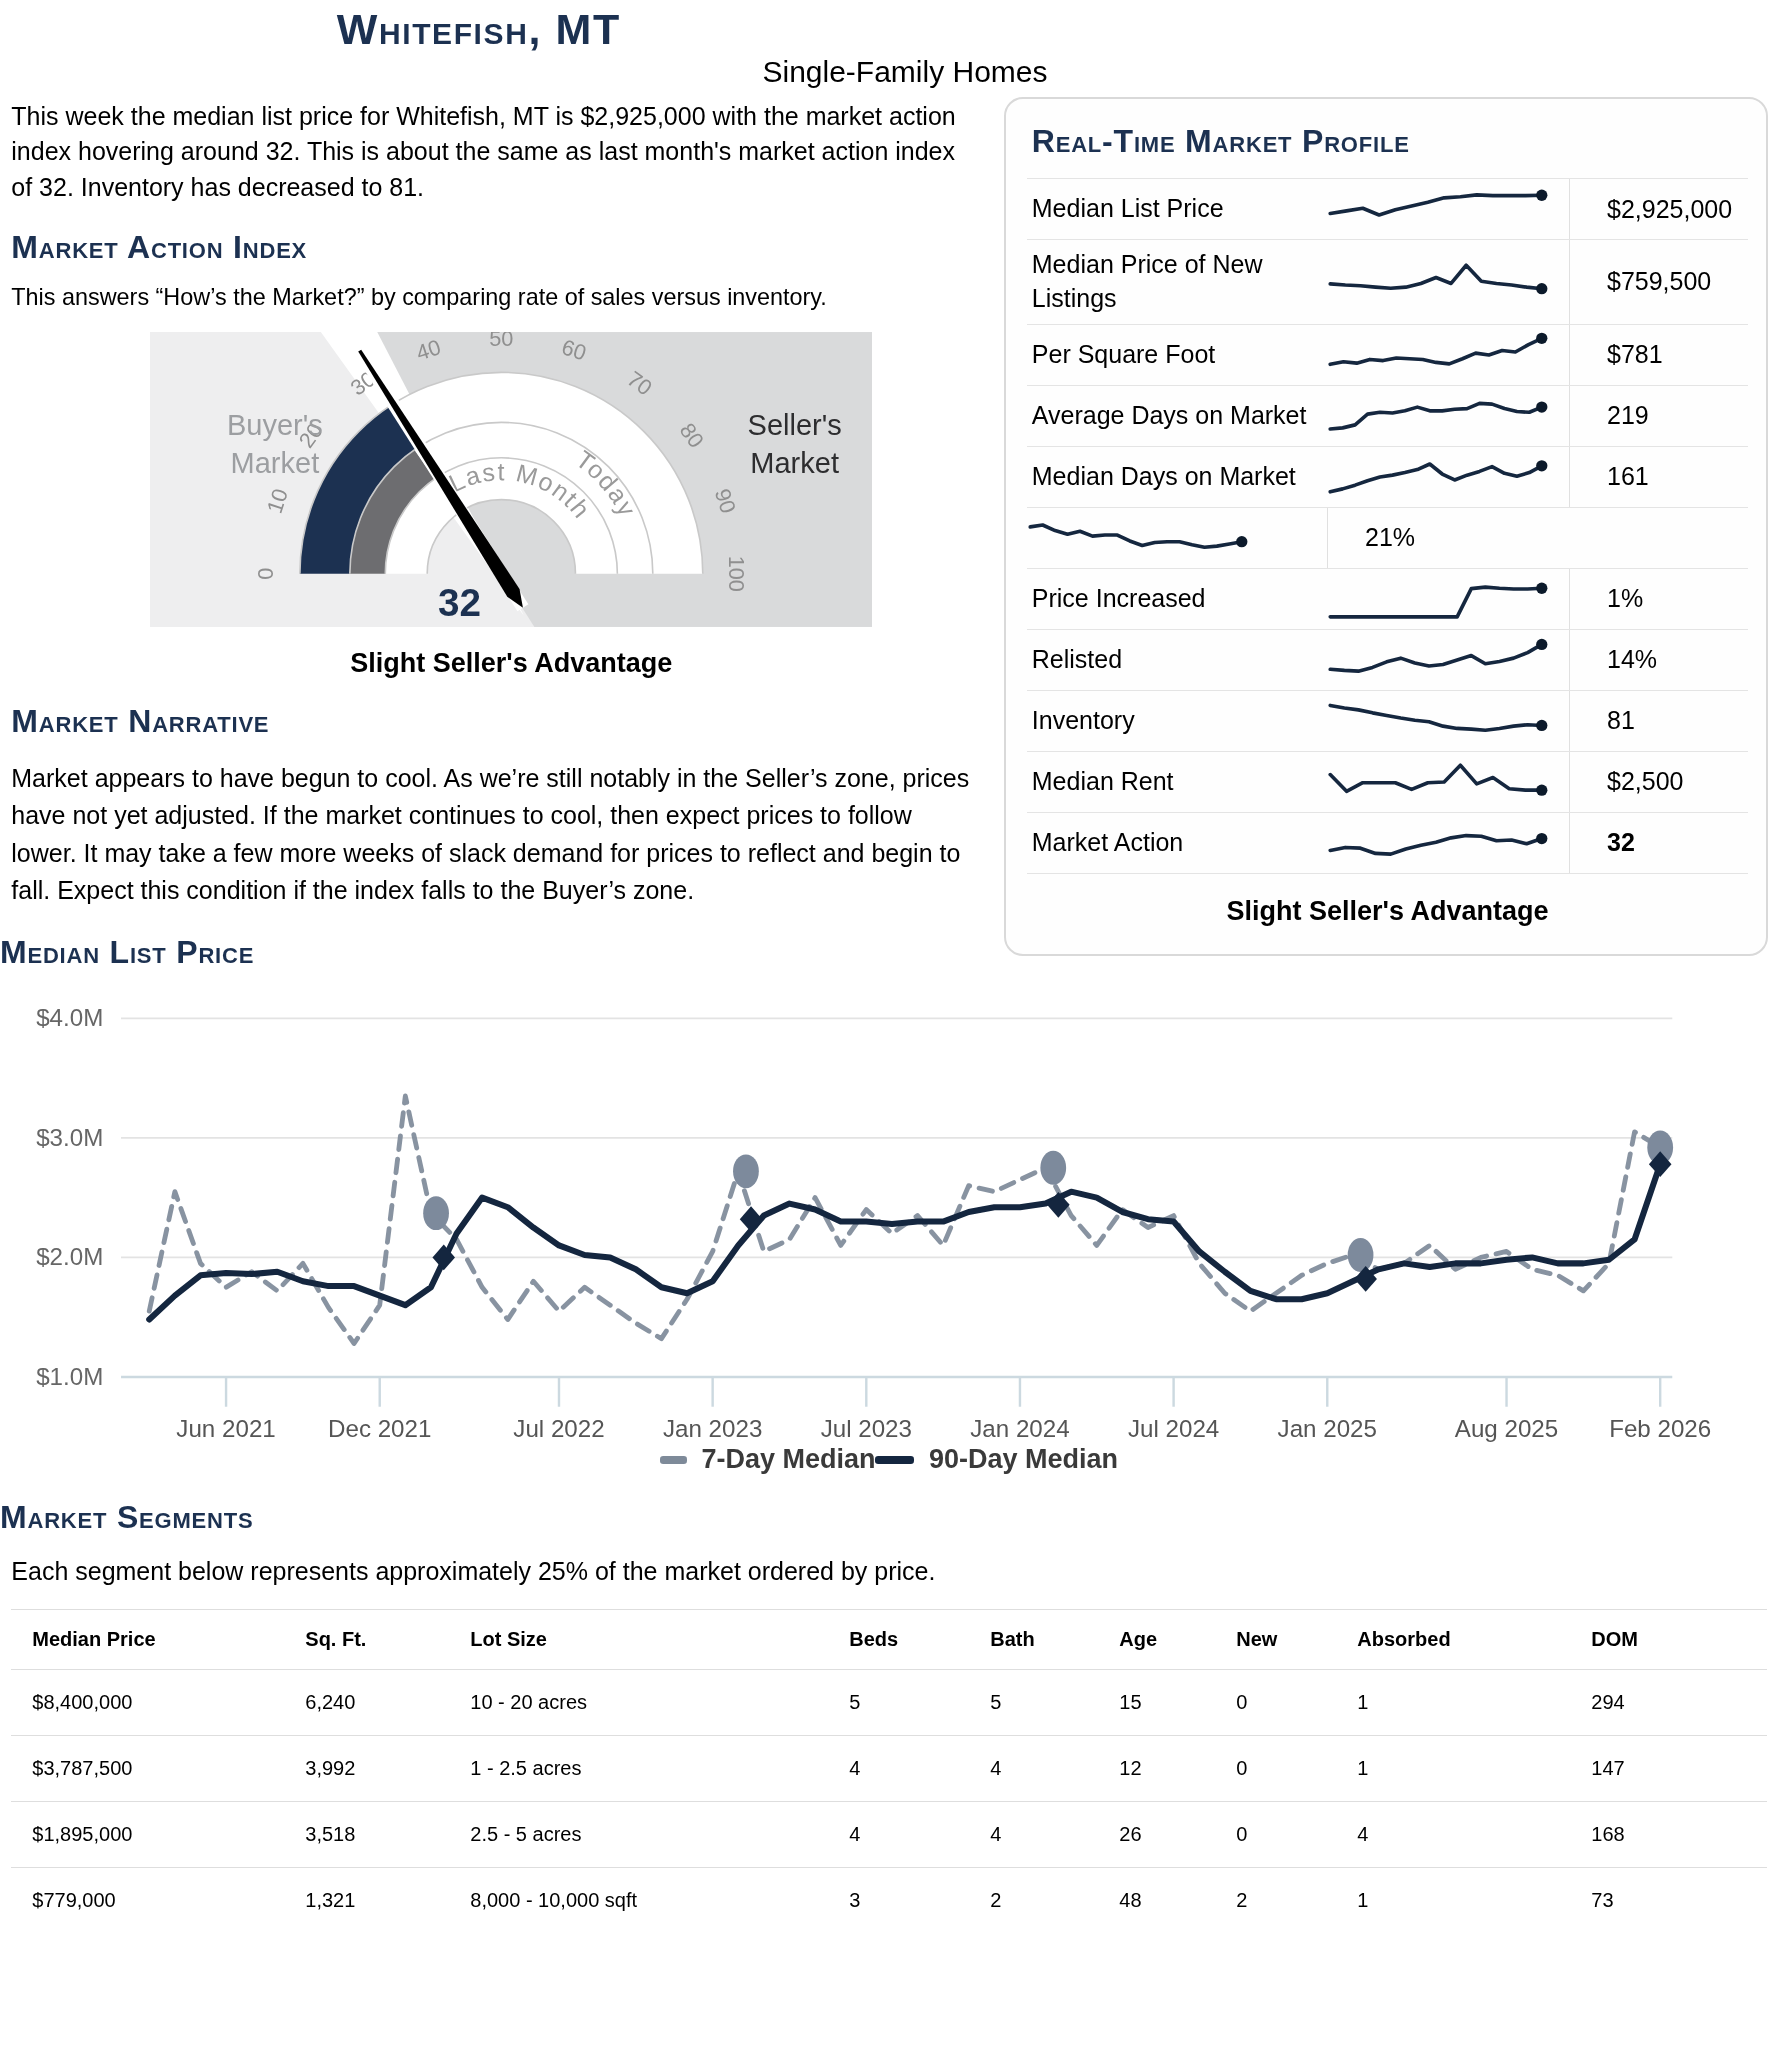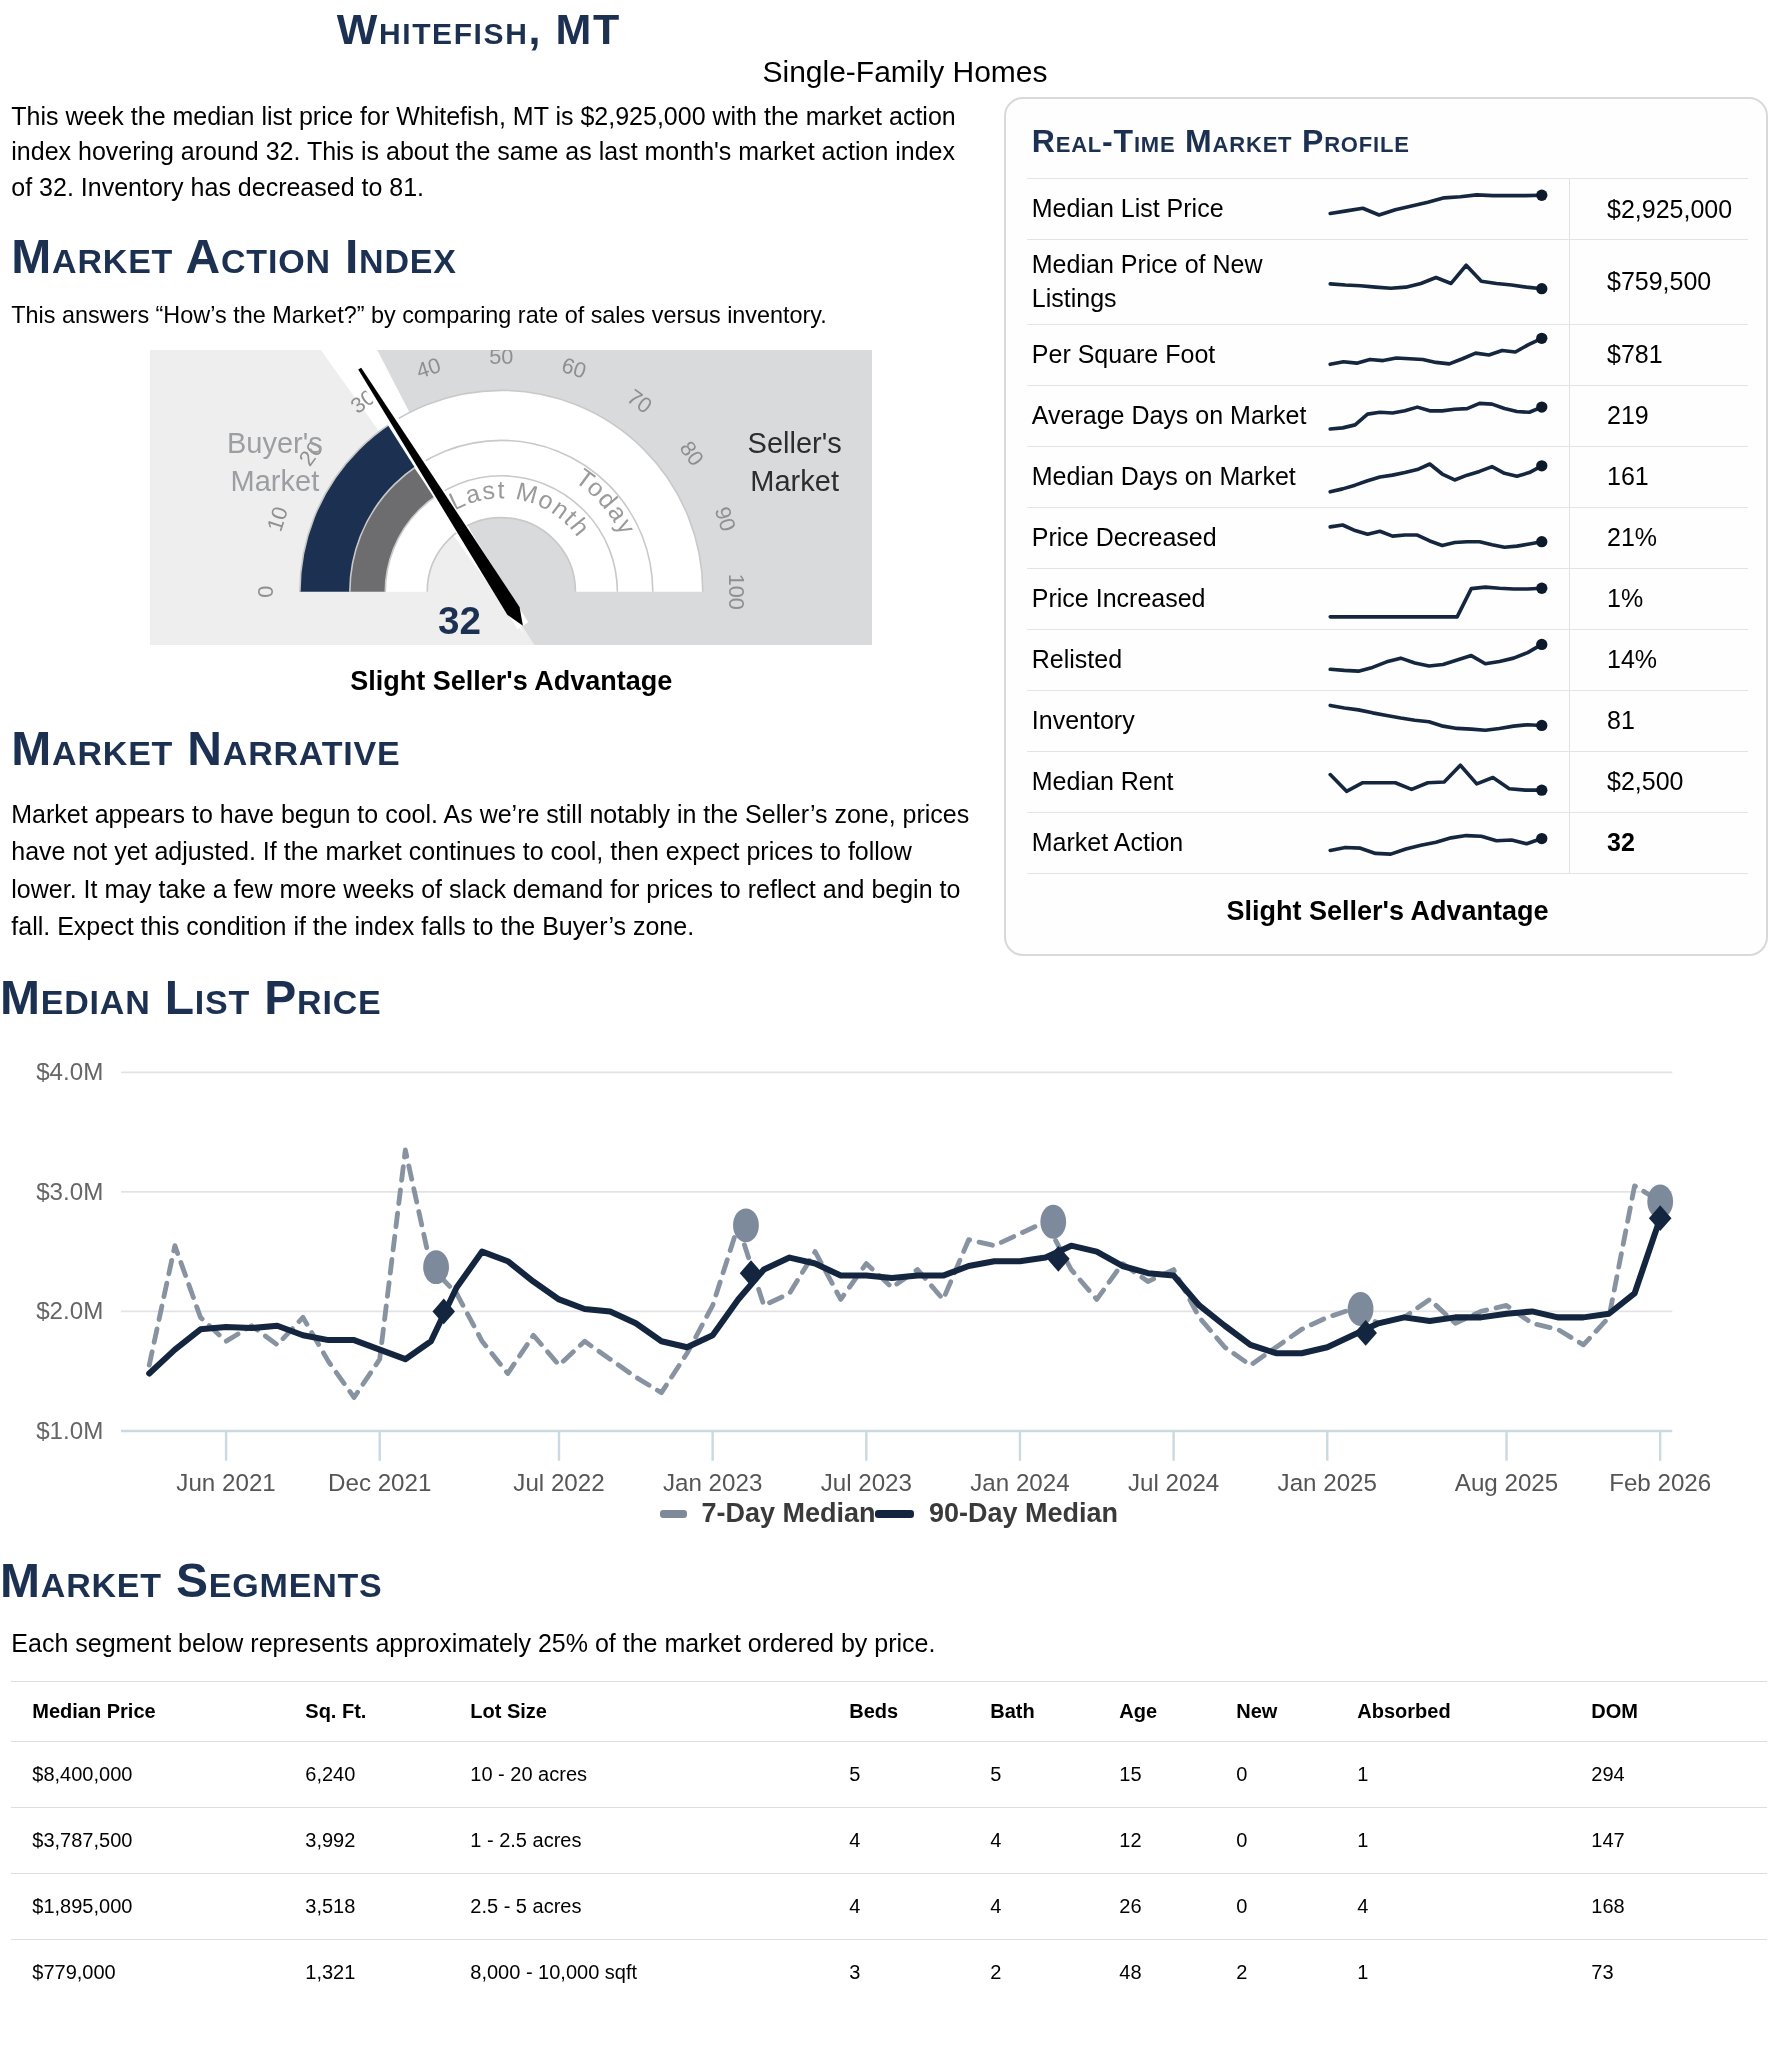--- a/index.html
+++ b/index.html
@@ -1,21 +1,21 @@
 <!DOCTYPE html>
 <html style="font-size:13px"><head>
 <meta charset="utf-8">
 <style>
   html,body{margin:0;padding:0;background:#fff;}
   body{width:1778px;height:2064px;position:relative;font-family:"Liberation Sans",sans-serif;color:#000;overflow:hidden;}
   .left-col{width:980px;padding-left:11.3px;box-sizing:border-box;}
   .page-title{font-variant:small-caps;font-weight:700;font-size:43px;letter-spacing:1.6px;color:#1c3151;text-align:center;width:935px;margin:4.8px 0 0 0;}
   .subtitle{font-size:30px;text-align:center;width:1778px;margin:8px 0 0 0;color:#000;}
   .intro{font-size:25px;line-height:1.42;margin:21px 0 0 0;padding-right:4.8px;}
-  h2.section{font-variant:small-caps;font-weight:700;font-size:48px;letter-spacing:0.8px;color:#1c3151;margin:24px 0 0 0;}
+  h2.section{font-variant:small-caps;font-weight:700;font-size:32px;letter-spacing:0.8px;color:#1c3151;margin:24px 0 0 0;}
   .mai-desc{font-size:23.4px;margin:18px 0 0 0;}
   .gauge-wrap{margin:21px 0 0 139px;width:722px;}
   .gauge-caption{font-size:27px;font-weight:bold;text-align:center;width:722px;margin:18px 0 0 139px;}
   .narrative-text{font-size:25px;line-height:1.5;margin:19.3px 0 0 0;padding-right:3.2px;}
   
   .profile-panel{position:absolute;left:1004px;top:97px;width:764px;box-sizing:border-box;border:2.4px solid #d9d9d9;border-radius:19px;background:#fefefe;padding:19.3px 18px 24px 21px;}
   .profile-title{font-variant:small-caps;font-weight:700;font-size:32px;letter-spacing:0.8px;color:#1c3151;margin:4.8px 0 18px 4.8px;}
   .profile-row{display:grid;grid-template-columns:300px 242px 1fr;align-items:center;min-height:60px;border-top:1.6px solid #e4e4e4;}
   .profile-row.last{border-bottom:1.6px solid #e4e4e4;}
   .profile-label{font-size:25px;line-height:1.35;padding:8px 3.2px 8px 4.8px;}
@@ -143,21 +143,20 @@
         <div class="profile-label">Median Days on Market</div>
         <div class="profile-spark">
           <svg width="239" height="52" viewBox="0 0 296 64">
             <polyline points="4.0,50.4 19.4,46.7 34.8,42.1 50.2,36.6 65.6,32.0 81.1,29.7 96.5,26.5 111.9,22.8 127.3,15.9 142.7,28.3 158.1,35.7 173.5,29.7 188.9,25.1 204.4,19.1 219.8,27.4 235.2,31.1 250.6,26.5 266.0,18.2" fill="none" stroke="#15273f" stroke-width="4.5" stroke-linejoin="round" stroke-linecap="round"></polyline>
             <circle cx="266.0" cy="18.2" r="7" fill="#0c1a2b"></circle>
           </svg>
         </div>
         <div class="profile-value">161</div>
       </div>
       <div class="profile-row">
-        <div class="profile-label">Price Decreased</div>
         <div class="profile-spark">
           <svg width="239" height="52" viewBox="0 0 296 64">
             <polyline points="4.0,18.2 19.4,15.9 34.8,22.8 50.2,27.4 65.6,23.7 81.1,29.7 96.5,28.3 111.9,28.3 127.3,35.7 142.7,41.2 158.1,37.5 173.5,36.6 188.9,36.6 204.4,40.3 219.8,43.5 235.2,42.1 250.6,39.4 266.0,36.6" fill="none" stroke="#15273f" stroke-width="4.5" stroke-linejoin="round" stroke-linecap="round"></polyline>
             <circle cx="266.0" cy="36.6" r="7" fill="#0c1a2b"></circle>
           </svg>
         </div>
         <div class="profile-value">21%</div>
       </div>
       <div class="profile-row">
         <div class="profile-label">Price Increased</div>

